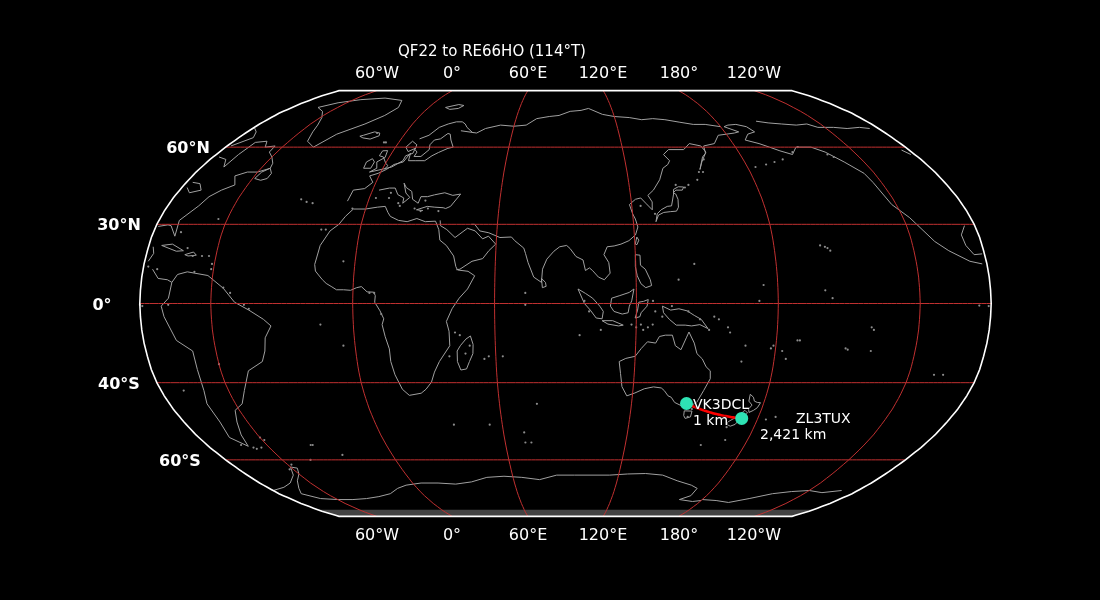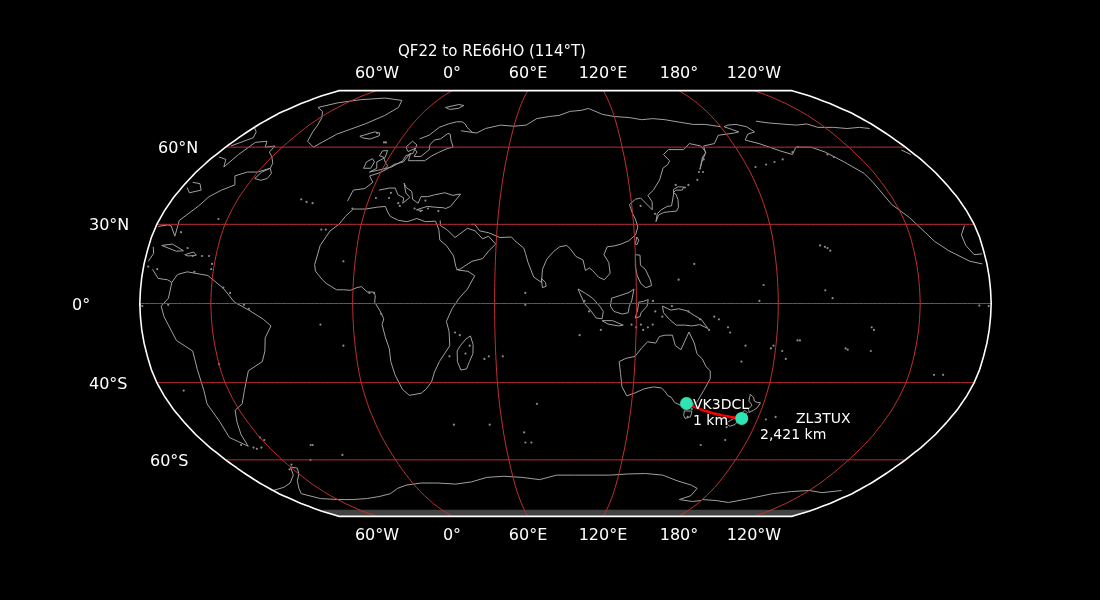--- a/index.html
+++ b/index.html
@@ -39,21 +39,22 @@
     position: absolute;
     color: #ffffff;
     font-size: 16px;
     white-space: nowrap;
   }
   .lon-label {
     transform: translateX(-50%);
   }
   .lat-label {
     transform: translateY(-50%);
-    text-align: left;
+    text-align: center;
+    font-weight: bold;
   }
   #map-svg {
     position: absolute;
     left: 0;
     top: 0;
   }
   .marker-label {
     position: absolute;
     color: #ffffff;
     font-size: 14px;

